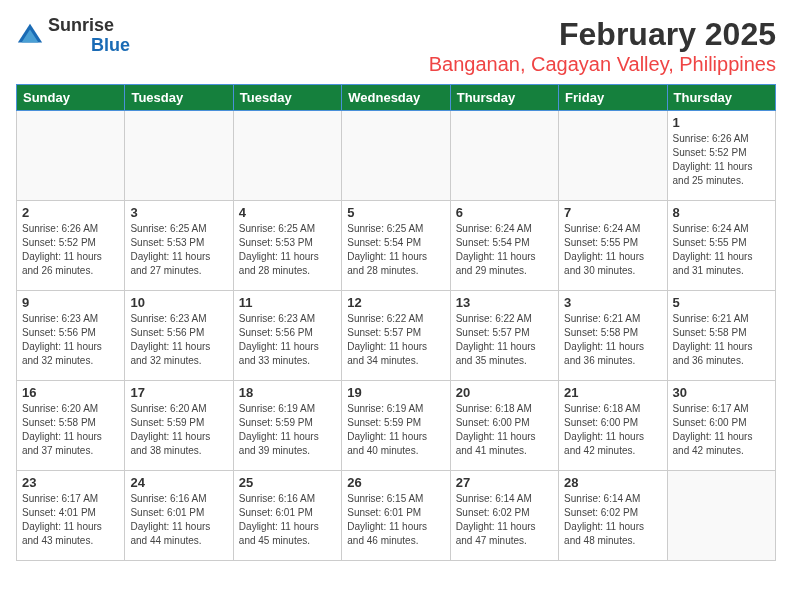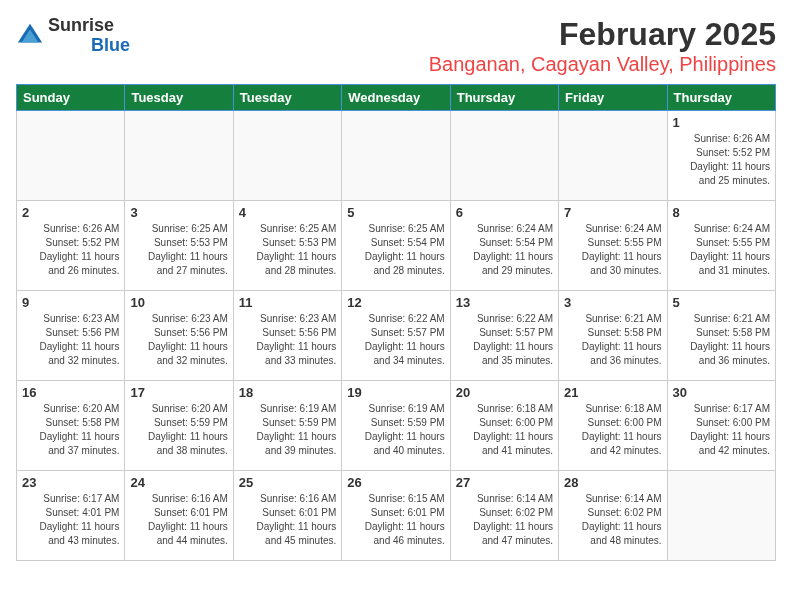--- a/index.html
+++ b/index.html
@@ -74,21 +74,20 @@
       font-size: 13px;
       font-weight: bold;
       color: #333;
       display: block;
       margin-bottom: 2px;
     }
     .day-info {
       font-size: 10px;
       color: #444;
       line-height: 1.4;
-      text-align: right;
     }
   </style>
 </head>
 <body>
 
 <div class="header">
   <div class="logo">
     <svg class="logo-icon" viewBox="0 0 30 30">
       <polygon points="15,2 28,22 2,22" fill="#1a6bb5"></polygon>
       <polygon points="15,8 24,22 6,22" fill="#4a9fd4"></polygon>

